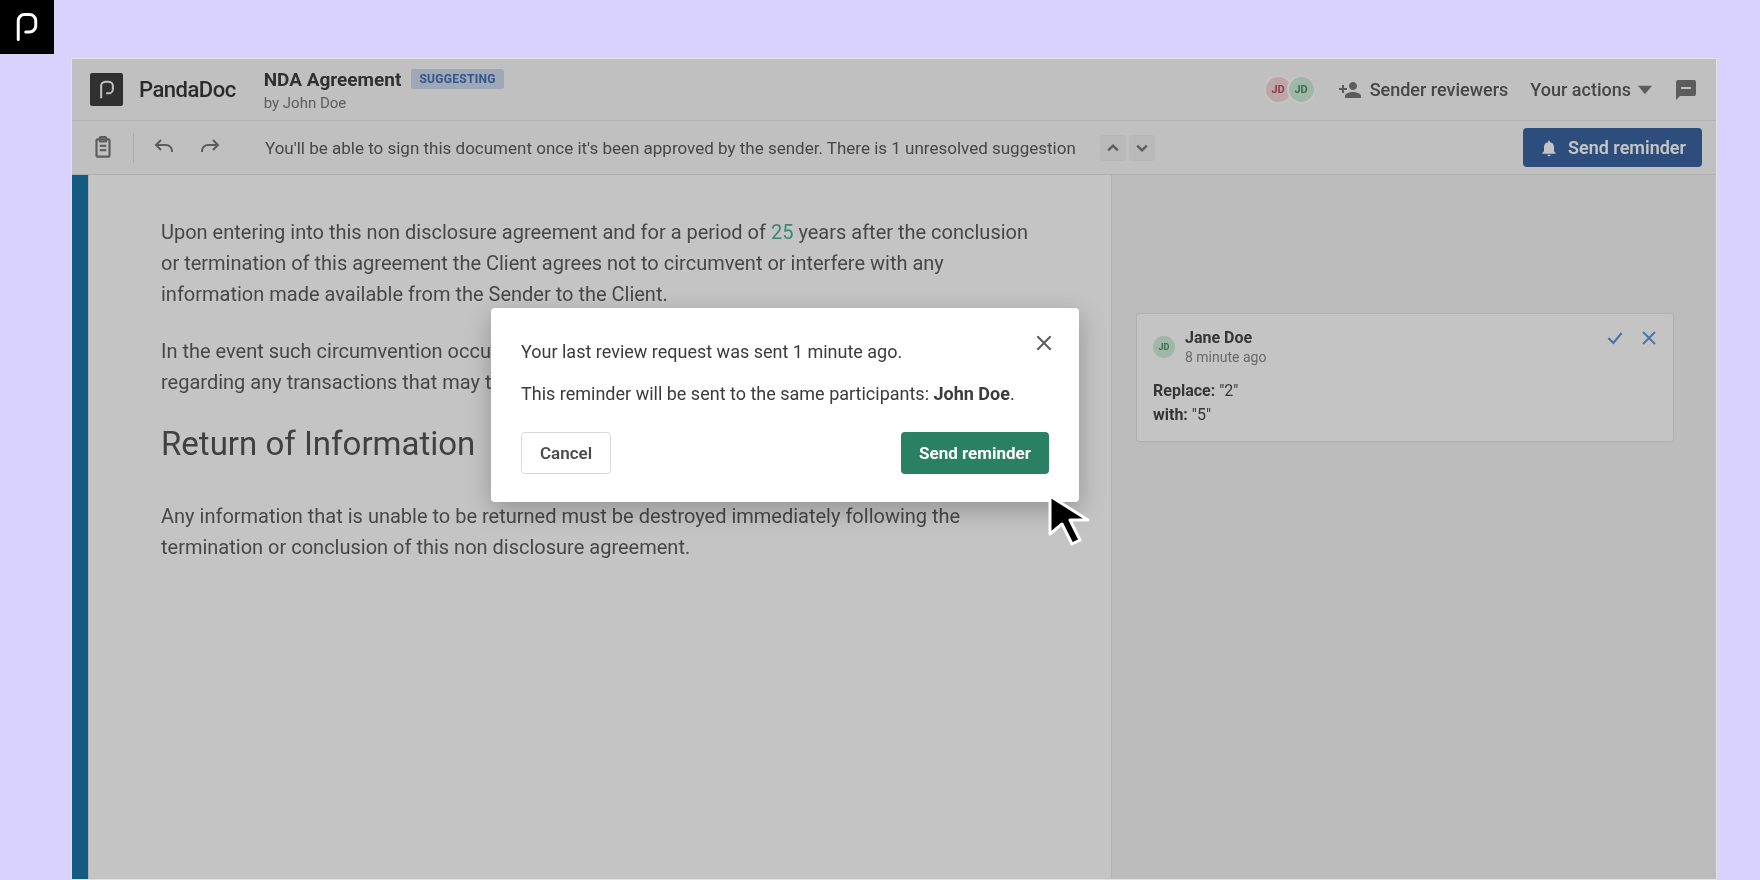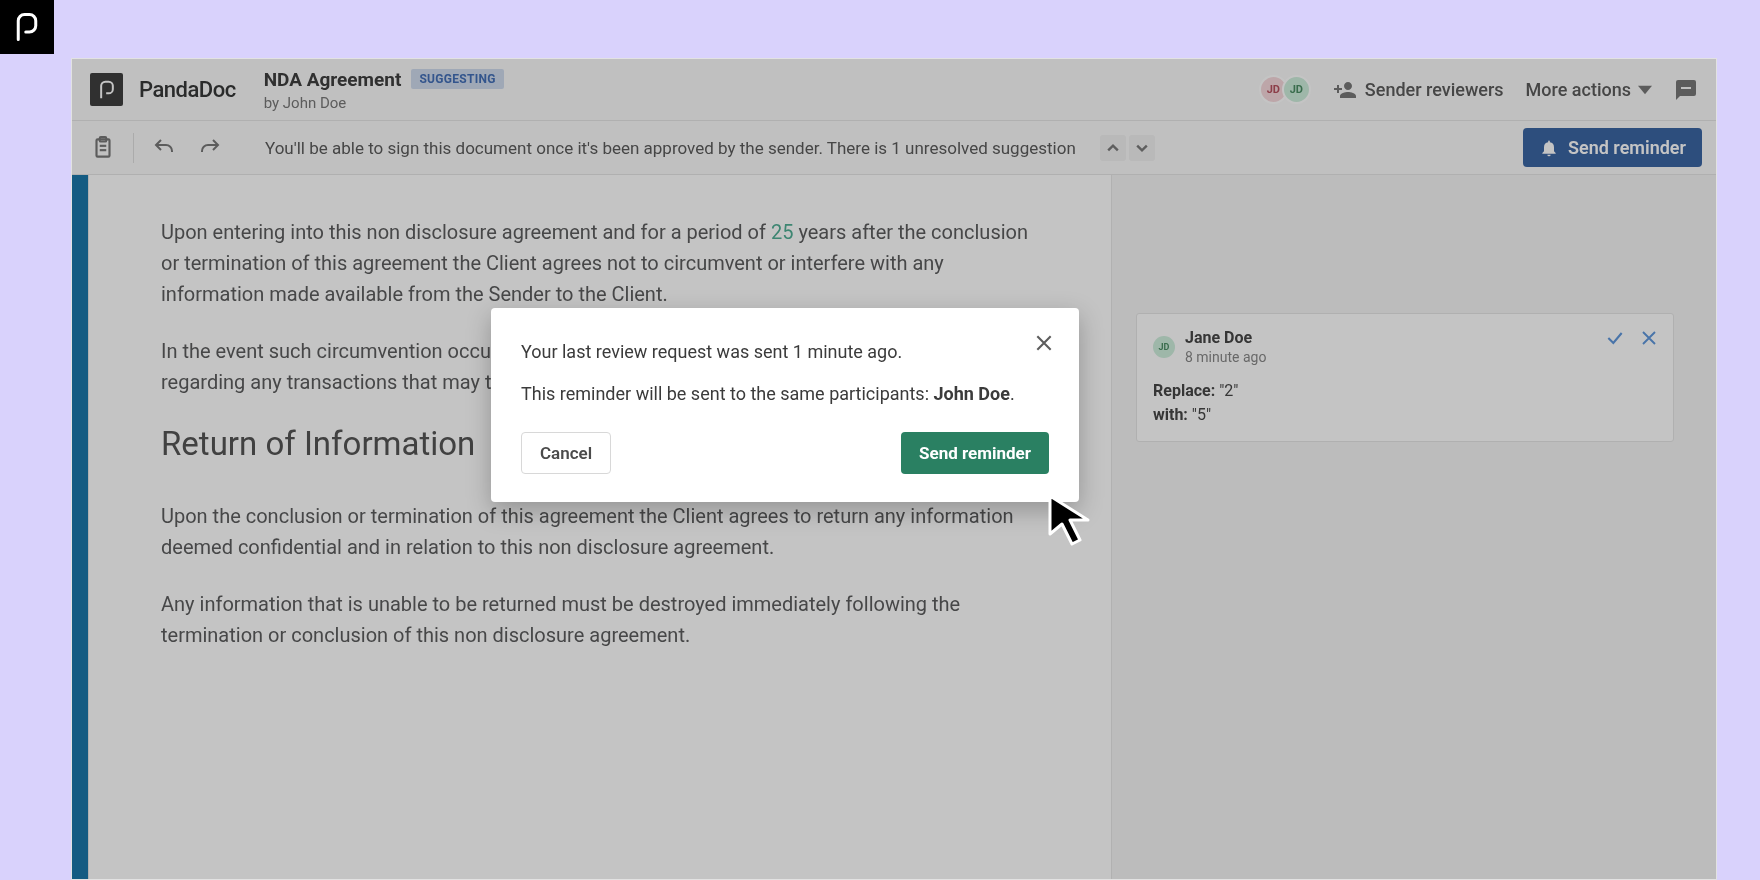--- a/index.html
+++ b/index.html
@@ -112,21 +112,21 @@
         <div class="avatar a1">JD</div>
         <div class="avatar a2">JD</div>
       </div>
       <div class="invite">
         <svg width="24" height="24" viewBox="0 0 24 24" fill="#6B6B6B">
             <path d="M15 12c2.21 0 4-1.79 4-4s-1.79-4-4-4-4 1.79-4 4 1.79 4 4 4zm-9-2V7H4v3H1v2h3v3h2v-3h3v-2H6zm9 4c-2.67 0-8 1.34-8 4v2h16v-2c0-2.66-5.33-4-8-4z"></path>
           </svg>
         <span>Sender reviewers</span>
       </div>
       <div class="more">
-        <span>More actions</span>
+        <span>Your actions</span>
         <svg width="14" height="14" viewBox="0 0 10 6" fill="#6B6B6B">
             <path d="M0 0 L5 6 L10 0 Z"></path>
           </svg>
       </div>
       <div class="comments-ico">
         <svg width="24" height="24" viewBox="0 0 24 24" fill="#6B6B6B">
             <path d="M20 2H4a2 2 0 0 0-2 2v18l4-4h14a2 2 0 0 0 2-2V4a2 2 0 0 0-2-2zM7 9h10v2H7V9z"></path>
           </svg>
       </div>
     </div>
@@ -180,21 +180,20 @@
   </div>
 
   <div class="content">
     <div class="doc-col">
       <div class="page">
         <p>
           <span>Upon entering into this non disclosure agreement and for a period of </span><span class="edit-num">25</span><span> years after the conclusion or termination of this agreement the Client agrees not to circumvent or interfere with any information made available from the Sender to the Client.</span>
         </p>
         <p>In the event such circumvention occurs the Sender will be entitled to any and all compensation regarding any transactions that may take place from such.</p>
         <h2>Return of Information</h2>
-        <p>Upon the conclusion or termination of this agreement the Client agrees to return any information deemed confidential and in relation to this non disclosure agreement.</p>
         <p>Any information that is unable to be returned must be destroyed immediately following the termination or conclusion of this non disclosure agreement.</p>
       </div>
     </div>
     <div class="side-col">
       <div class="sugg-card">
         <div class="sugg-actions">
           <span>
             <svg width="20" height="20" viewBox="0 0 24 24" fill="none" stroke="#4F8DD9" stroke-width="2.5">
                 <path d="M4 12 L10 18 L20 6"></path>
               </svg>

